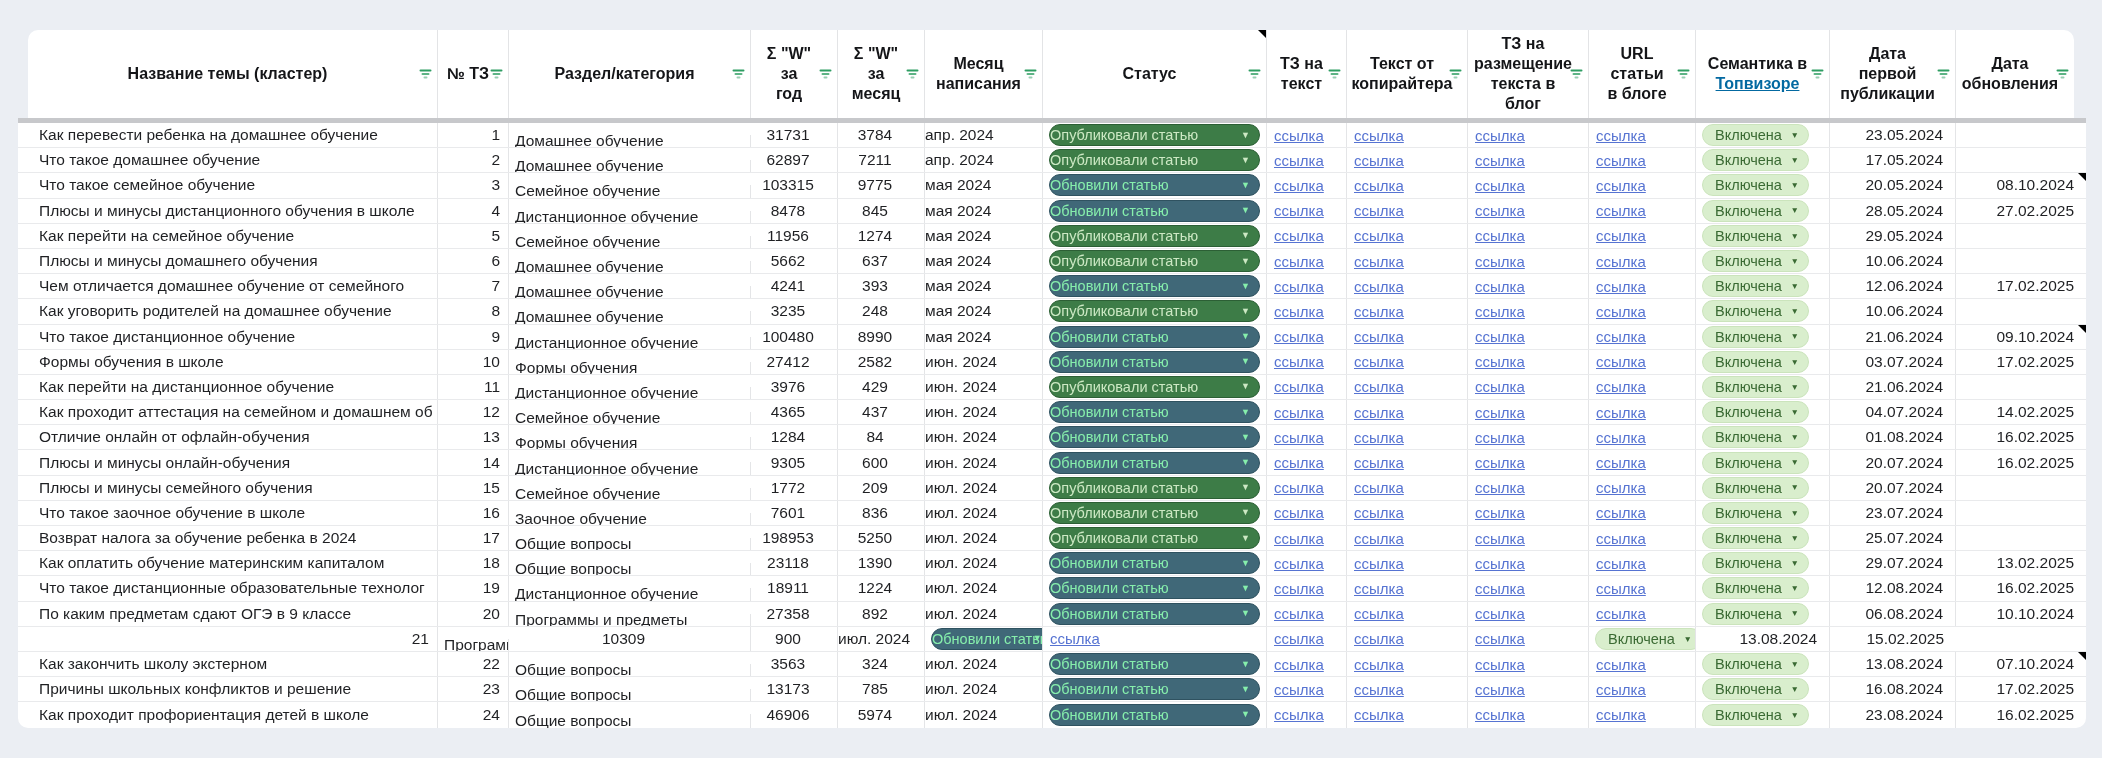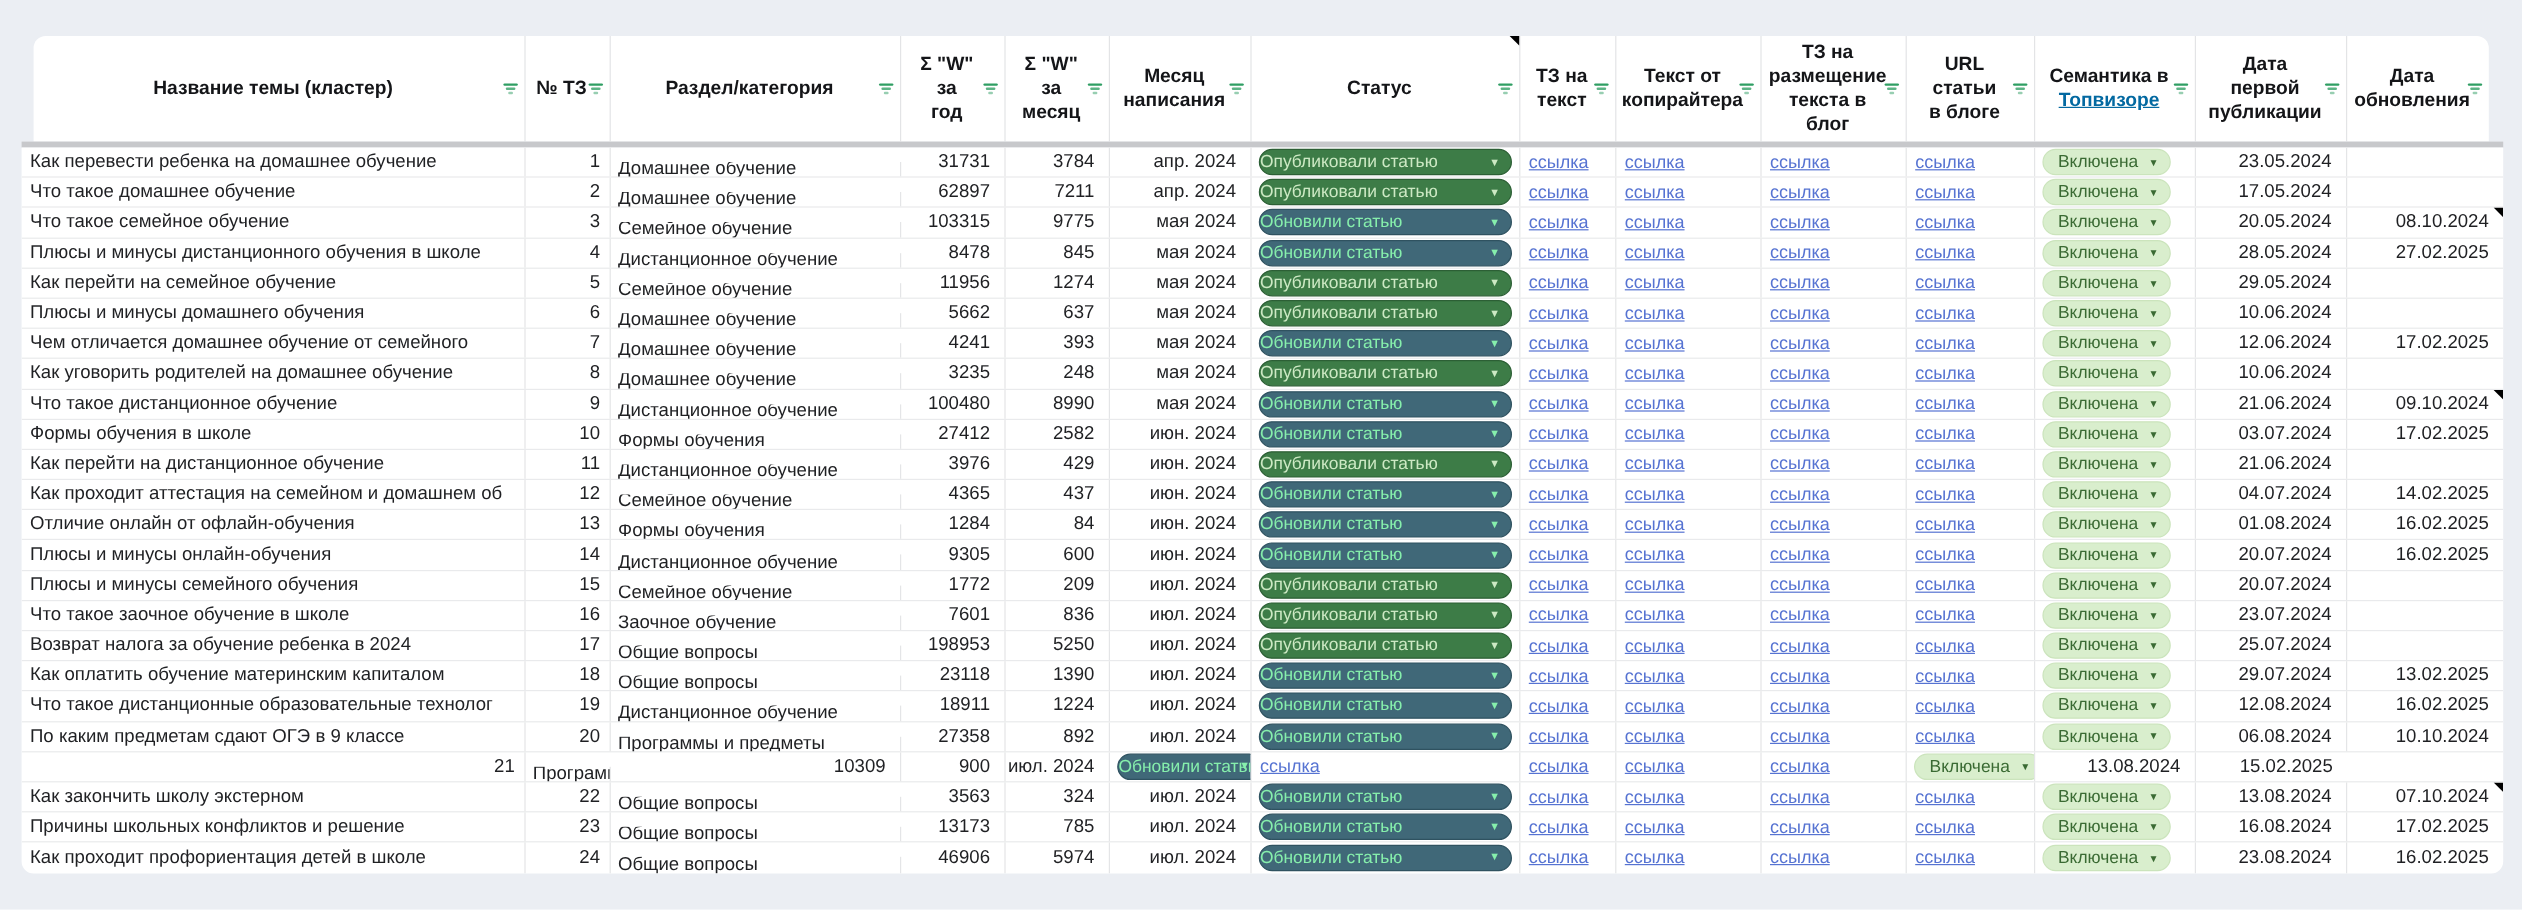--- a/index.html
+++ b/index.html
@@ -53,25 +53,25 @@
   .row:last-child{border-bottom:none;}
   .cell{
     position:relative;
     display:flex;align-items:center;
     border-right:1px solid #e4e5e7;
     font-size:15.5px;
     white-space:nowrap;overflow:hidden;
     box-sizing:border-box;
   }
   .cell:last-child{border-right:none;}
-  .c-topic{padding-left:7px;}
+  .c-topic{padding-left:21px;}
   .c-num{justify-content:flex-end;padding-right:8px;}
   .c-cat{padding-left:6px;margin-top:12px;}
-  .c-wyear,.c-wmonth{justify-content:flex-end;padding-right:12px;}
-  .c-month{justify-content:flex-end;padding-right:12px;}
+  .c-wyear,.c-wmonth{justify-content:center;padding-right:12px;}
+  .c-month{padding-right:12px;}
   .c-date{justify-content:flex-end;padding-right:12px;}
   .c-link{padding-left:7px;}
   .link{color:#5673d2;text-decoration:underline;font-size:15px;cursor:pointer;}
   
   .pill{
     position:relative;flex:1;margin:0 6px;height:20px;
     border-radius:11px;
     display:flex;align-items:center;justify-content:flex-start;
     font-size:14.5px;
     cursor:pointer;

